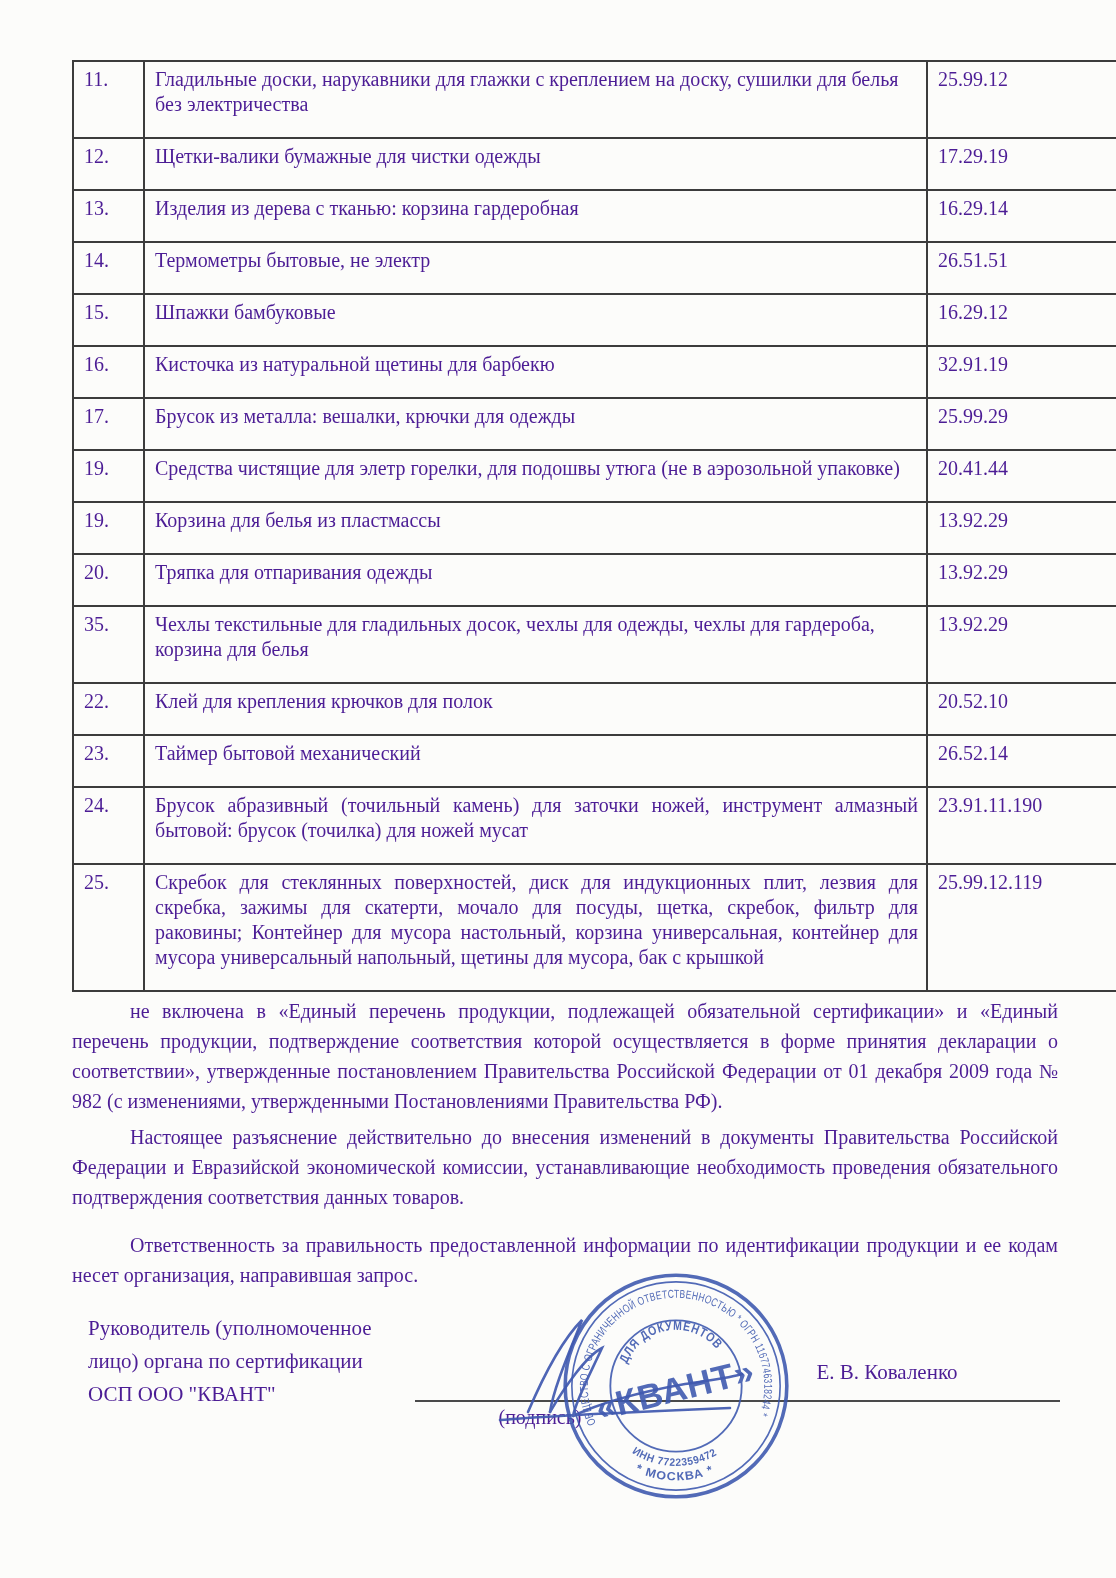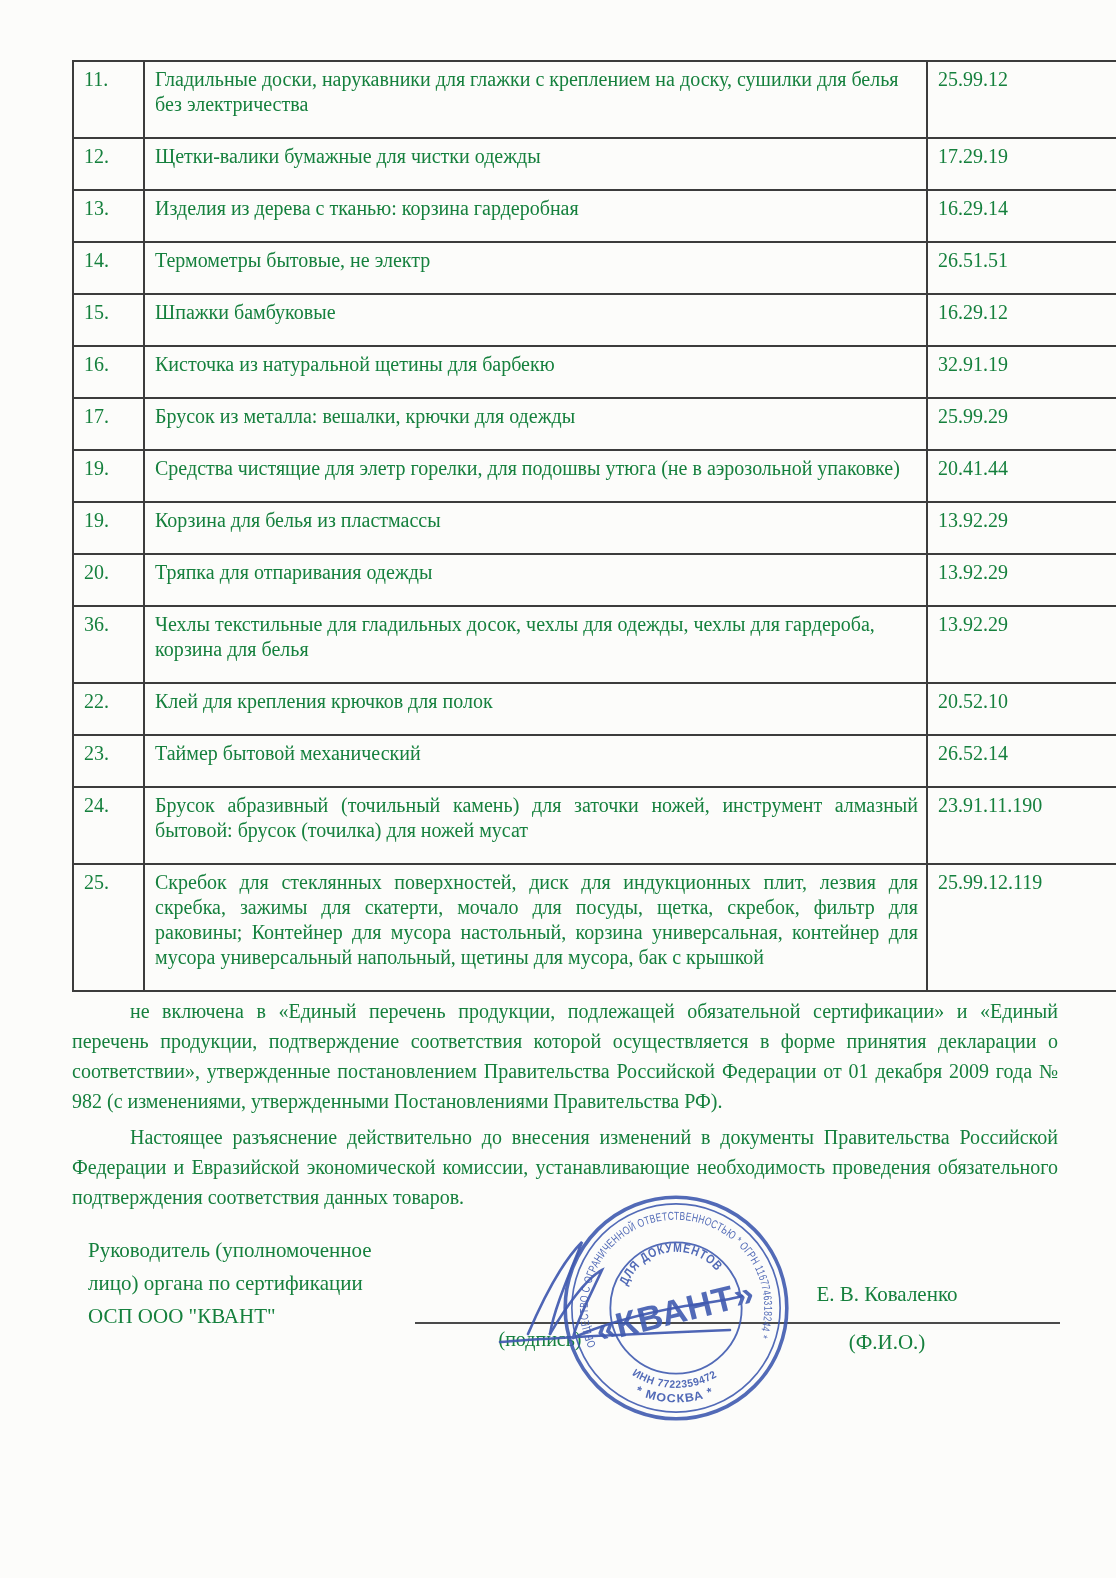--- a/index.html
+++ b/index.html
@@ -1,21 +1,21 @@
 <!DOCTYPE html>
 <html lang="ru"><head>
 <meta charset="utf-8">
 <style>
   html,body { margin:0; padding:0; background:#e8e8e8; }
   .page {
     position:relative;
     width:1116px; height:1578px;
     margin:0 auto;
     background:#fcfcfa;
-    color:#15803d;
+    color:#4c1d95;
     font-family:"Liberation Serif", serif;
     overflow:hidden;
     box-sizing:border-box;
     padding:60px 55px 0 72px;
   }
   
   table.doc-table {
     border-collapse:collapse;
     width:989px;
     table-layout:fixed;
@@ -135,21 +135,21 @@
         <td class="c-num">19.</td>
         <td class="c-desc">Корзина для белья из пластмассы</td>
         <td class="c-code">13.92.29</td>
       </tr>
         <tr>
         <td class="c-num">20.</td>
         <td class="c-desc">Тряпка для отпаривания одежды</td>
         <td class="c-code">13.92.29</td>
       </tr>
         <tr>
-        <td class="c-num">36.</td>
+        <td class="c-num">35.</td>
         <td class="c-desc">Чехлы текстильные для гладильных досок, чехлы для одежды, чехлы для гардероба, корзина для белья</td>
         <td class="c-code">13.92.29</td>
       </tr>
         <tr>
         <td class="c-num">22.</td>
         <td class="c-desc">Клей для крепления крючков для полок</td>
         <td class="c-code">20.52.10</td>
       </tr>
         <tr>
         <td class="c-num">23.</td>
@@ -165,34 +165,34 @@
         <td class="c-num">25.</td>
         <td class="c-desc">Скребок для стеклянных поверхностей, диск для индукционных плит, лезвия для скребка, зажимы для скатерти, мочало для посуды, щетка, скребок, фильтр для раковины; Контейнер для мусора настольный, корзина универсальная, контейнер для мусора универсальный напольный, щетины для мусора, бак с крышкой</td>
         <td class="c-code">25.99.12.119</td>
       </tr>
       </tbody>
   </table>
 
   <div class="body-text">
     <p class="p1">не включена в «Единый перечень продукции, подлежащей обязательной сертификации» и «Единый перечень продукции, подтверждение соответствия которой осуществляется в форме принятия декларации о соответствии», утвержденные постановлением Правительства Российской Федерации от 01 декабря 2009 года № 982 (с изменениями, утвержденными Постановлениями Правительства РФ).</p>
     <p class="p2">Настоящее разъяснение действительно до внесения изменений в документы Правительства Российской Федерации и Евразийской экономической комиссии, устанавливающие необходимость проведения обязательного подтверждения соответствия данных товаров.</p>
+    <p class="p3">Ответственность за правильность предоставленной информации по идентификации продукции и ее кодам несет организация, направившая запрос.</p>
   </div>
 
   <div class="sig-area">
 
     <div class="role-block">Руководитель (уполномоченное
 лицо) органа по сертификации
 ОСП ООО "КВАНТ"</div>
 
     <div class="sig-line"></div>
 
     <div class="podpis-label">(подпись)</div>
 
     <div class="fio-name">Е. В. Коваленко</div>
-    <div class="fio-label">(Ф.И.О.)</div>
 
     <svg class="stamp-svg" viewBox="0 0 230 230" xmlns="http://www.w3.org/2000/svg">
       <circle cx="115" cy="115" r="108" fill="none" stroke="#3b57ae" stroke-width="3.5"></circle>
       <circle cx="115" cy="115" r="101.5" fill="none" stroke="#3b57ae" stroke-width="1.6"></circle>
       <circle cx="115" cy="115" r="64" fill="none" stroke="#3b57ae" stroke-width="1.8"></circle>
       <defs>
         <path id="ringPath" d="M 37.1,151.4 A 86,86 0 1 1 192.9,151.4" fill="none"></path>
         <path id="docPath" d="M 66.5,95.5 A 51,51 0 0 1 163.5,95.5" fill="none"></path>
         <path id="innPath" d="M 70.3,178.9 A 78,78 0 0 0 159.7,178.9" fill="none"></path>
         <path id="cityPath" d="M 73.2,197 A 92,92 0 0 0 156.8,197" fill="none"></path>

